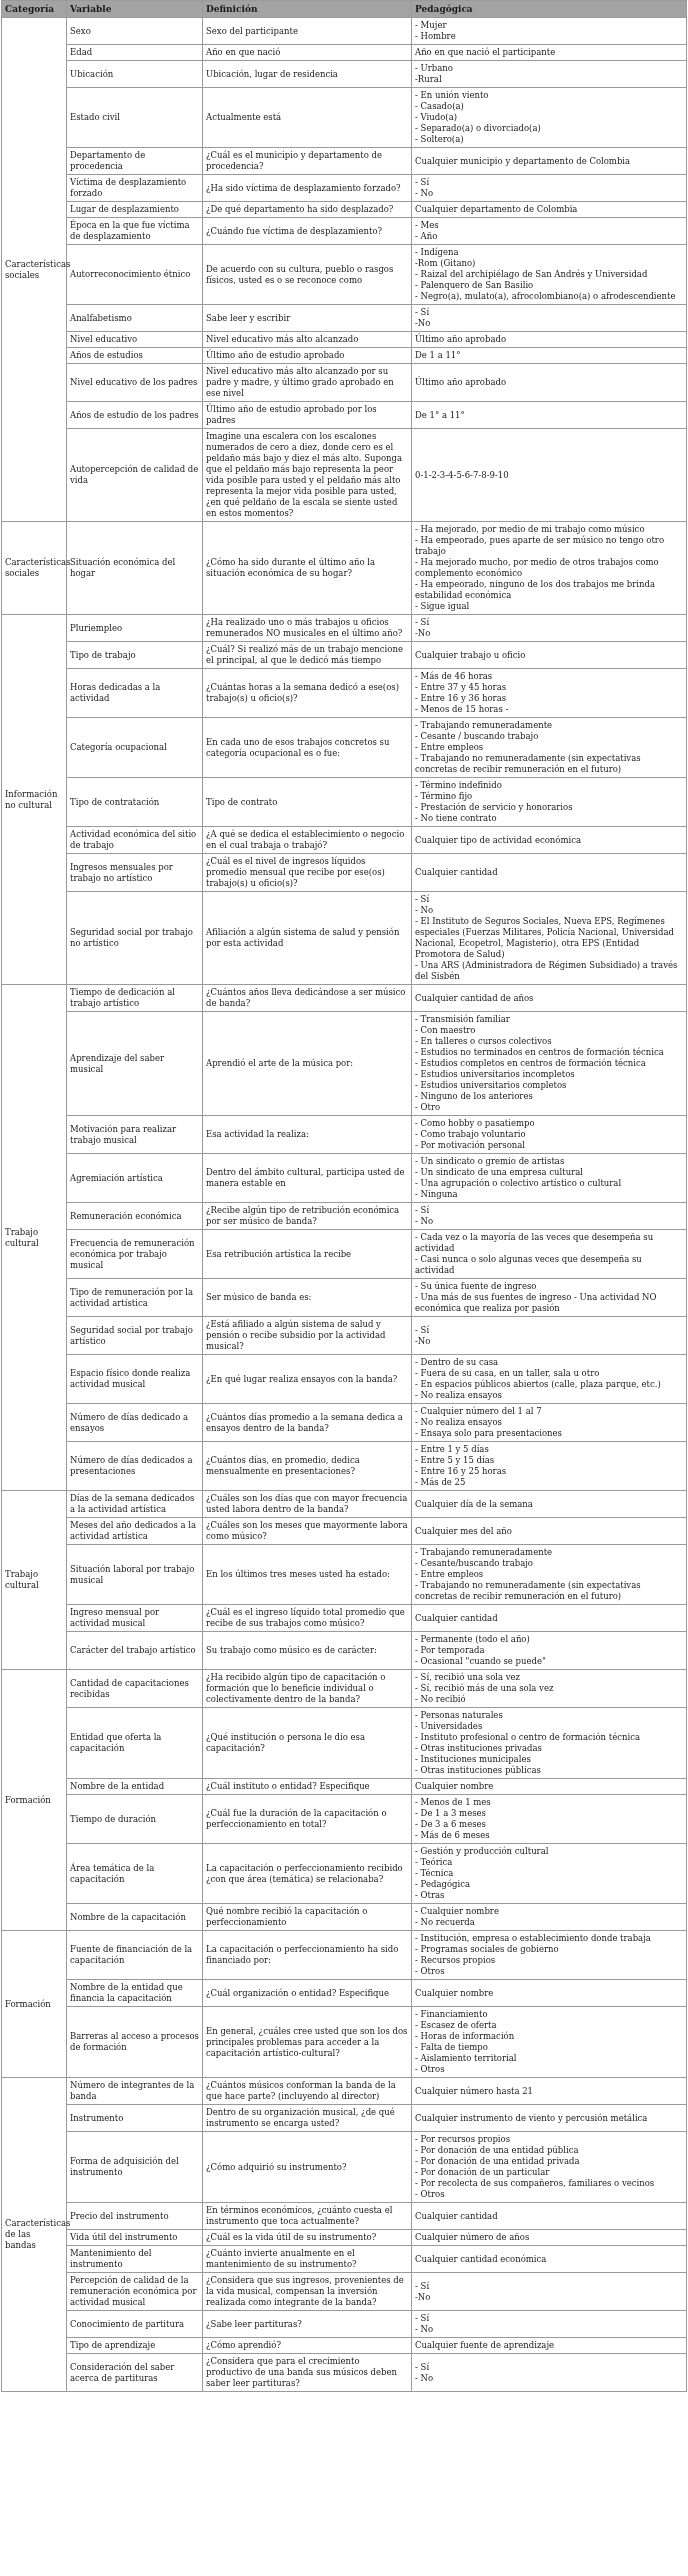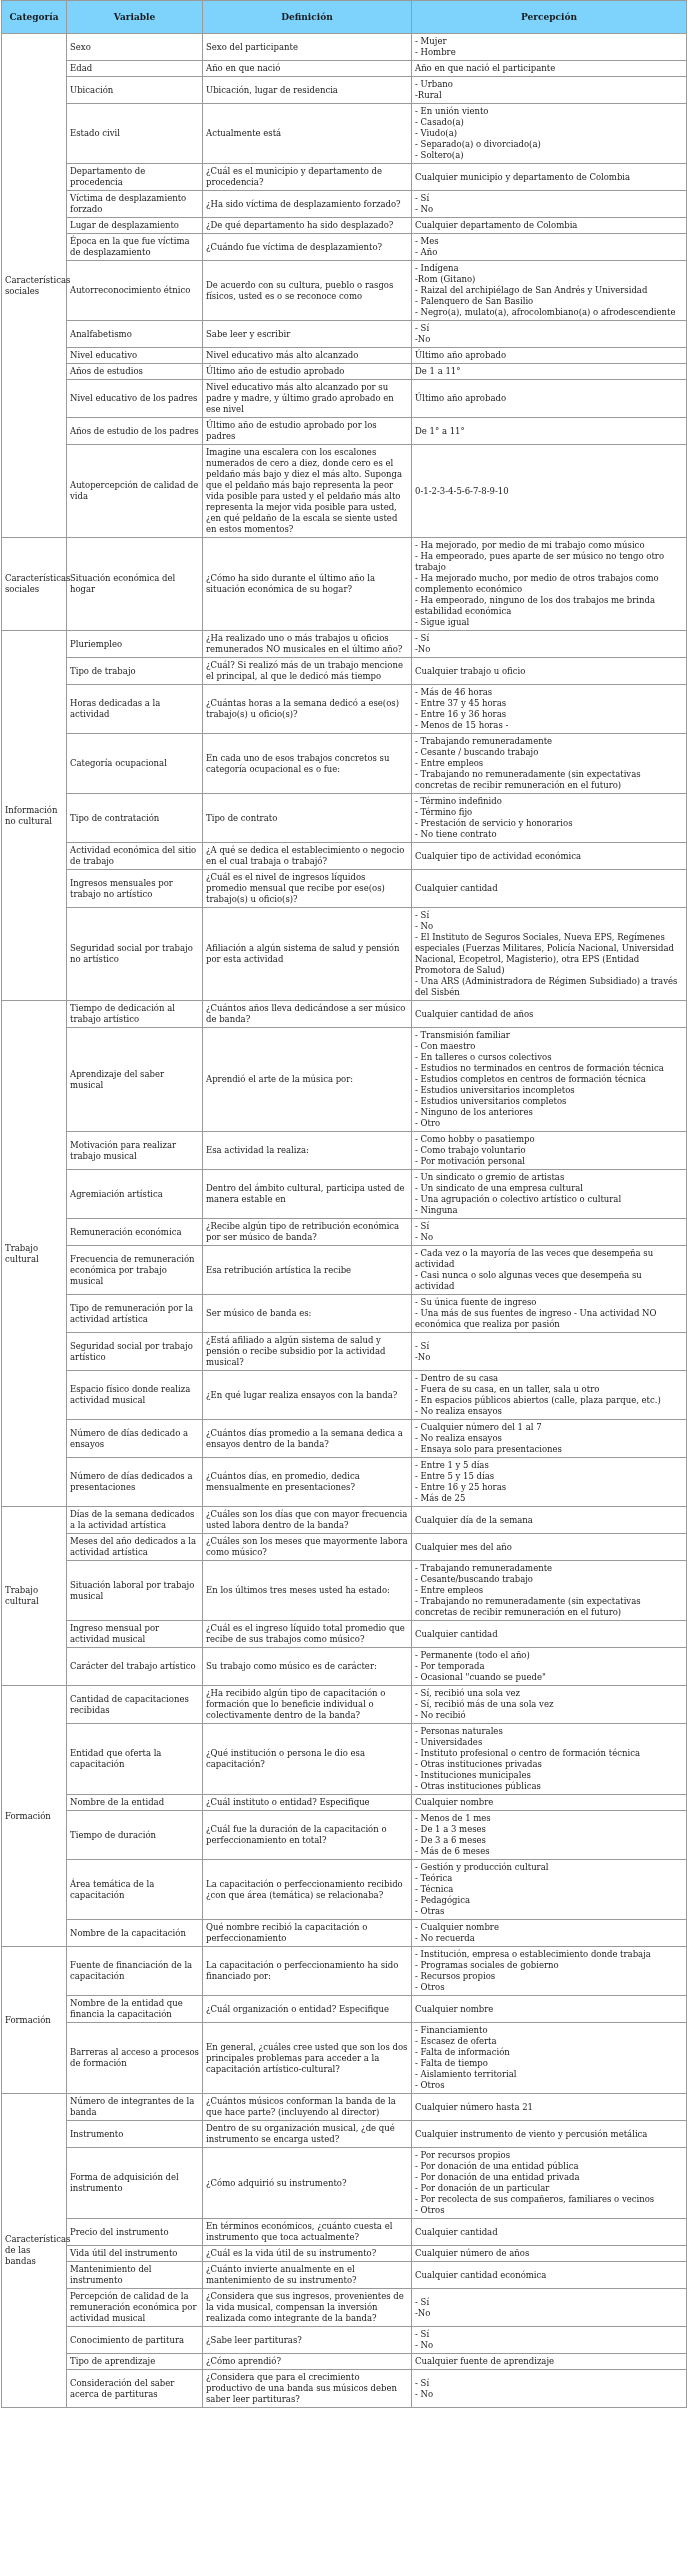--- a/index.html
+++ b/index.html
@@ -1,39 +1,39 @@
 <!DOCTYPE html>
 <html><head>
 <meta charset="utf-8">
 <style>
   html, body { margin:0; padding:0; background:#ffffff; }
   body { width:689px; font-family:"DejaVu Serif", serif; color:#1a1a1a; }
   table { border-collapse:collapse; width:686px; margin-left:1px; table-layout:fixed; font-size:8.5px; line-height:11px; }
   col.c1 { width:65px; } col.c2 { width:136px; } col.c3 { width:209px; } col.c4 { width:275px; }
-  th { background:#7dd3fc; font-weight:bold; text-align:center; padding:10px 3px; border:1px solid #9a9a9a; font-size:9px; height:12px; }
+  th { background:#a3a3a3; font-weight:bold; text-align:left; padding:2px 3px; border:1px solid #9a9a9a; font-size:9px; height:12px; }
   td { border:1px solid #9a9a9a; padding:2px 3px; vertical-align:middle; text-align:left; }
   td.cat { border-left:1px solid #9a9a9a; }
   .opt { display:block; }
 </style>
 </head>
 <body>
 
 <table>
   <colgroup>
       <col class="c1">
       <col class="c2">
       <col class="c3">
       <col class="c4">
     </colgroup>
   <thead>
     <tr>
       <th>Categoría</th>
       <th>Variable</th>
       <th>Definición</th>
-      <th>Percepción</th>
+      <th>Pedagógica</th>
     </tr>
   </thead>
   <tbody id="tbody">
       <tr>
         <td class="cat" rowspan="15">Características sociales</td>
         <td>Sexo</td>
         <td>Sexo del participante</td>
         <td>
           <span class="opt">- Mujer</span>
           <span class="opt">- Hombre</span>
@@ -450,21 +450,21 @@
         <td>
           <span class="opt">Cualquier nombre</span>
         </td>
       </tr>
       <tr>
         <td>Barreras al acceso a procesos de formación</td>
         <td>En general, ¿cuáles cree usted que son los dos principales problemas para acceder a la capacitación artístico-cultural?</td>
         <td>
           <span class="opt">- Financiamiento</span>
           <span class="opt">- Escasez de oferta</span>
-          <span class="opt">- Falta de información</span>
+          <span class="opt">- Horas de información</span>
           <span class="opt">- Falta de tiempo</span>
           <span class="opt">- Aislamiento territorial</span>
           <span class="opt">- Otros</span>
         </td>
       </tr>
       <tr>
         <td class="cat" rowspan="10">Características de las bandas</td>
         <td>Número de integrantes de la banda</td>
         <td>¿Cuántos músicos conforman la banda de la que hace parte? (incluyendo al director)</td>
         <td>

